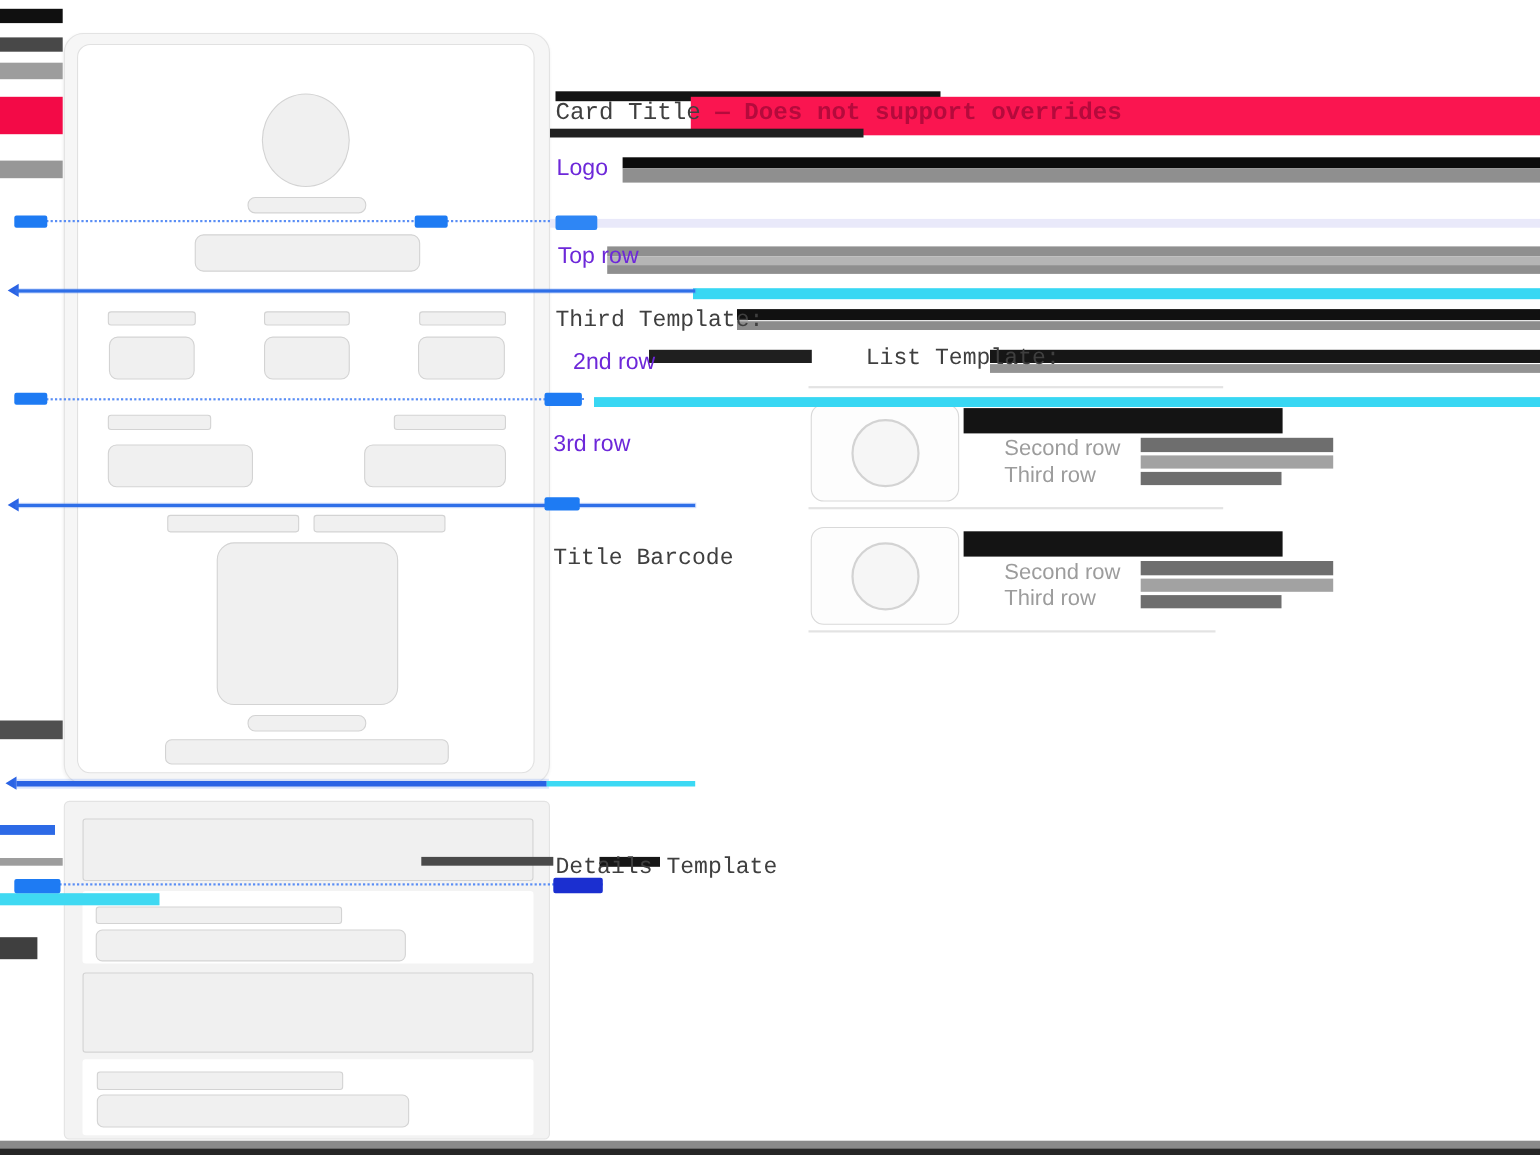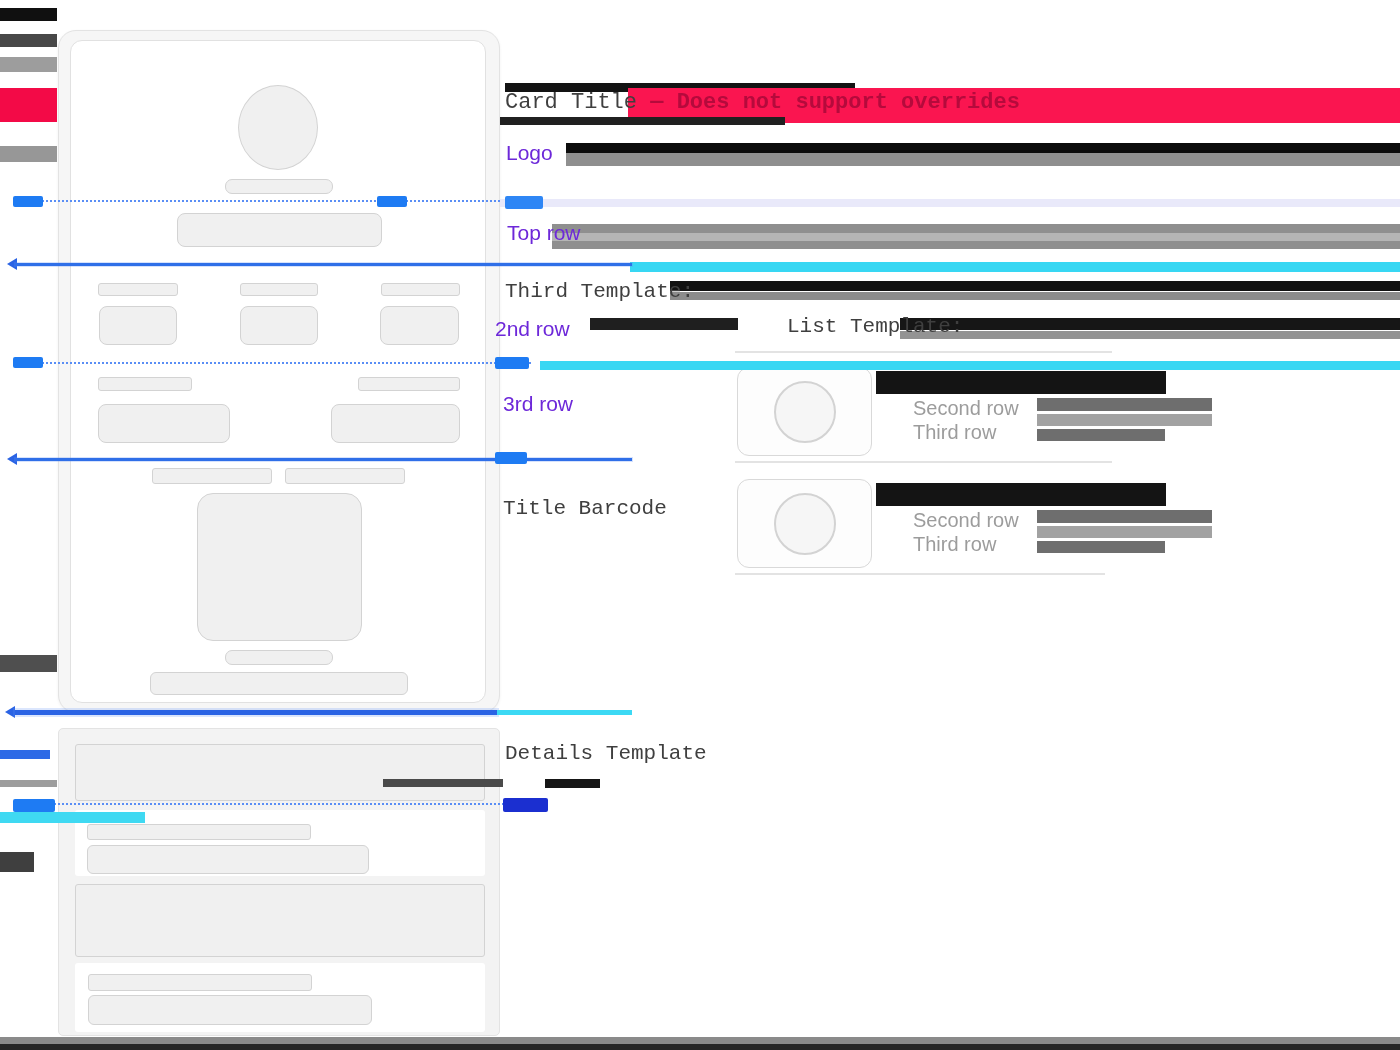--- a/index.html
+++ b/index.html
@@ -136,25 +136,25 @@
   <div class="thickline" style="left:15px;top:710px;width:482px;"></div>
   <div class="cyanseg" style="left:497px;top:710px;width:135px;"></div>
   <div class="dotline" style="left:15px;top:803px;width:533px;"></div>
 
   <div class="lbl dark" style="left:505px;top:90px;font-size:22px;">
     <span>Card Title </span><span class="note-red">— Does not support overrides</span>
   </div>
   <div class="lbl" style="left:506px;top:141px;">Logo</div>
   <div class="lbl" style="left:507px;top:221px;">Top row</div>
   <div class="lbl dark" style="left:505px;top:280px;">Third Template:</div>
-  <div class="lbl" style="left:495px;top:317px;">2nd row</div>
+  <div class="lbl" style="left:521px;top:317px;">2nd row</div>
   <div class="lbl dark" style="left:787px;top:315px;">List Template:</div>
   <div class="lbl" style="left:503px;top:392px;">3rd row</div>
   <div class="lbl dark" style="left:503px;top:497px;">Title Barcode</div>
-  <div class="lbl dark" style="left:505px;top:742px;">Details Template</div>
+  <div class="lbl dark" style="left:505px;top:778px;">Details Template</div>
 
   <div class="divider" style="left:735px;top:351px;width:377px;"></div>
   <div class="thumb" style="left:737px;top:367px;"></div>
   <div class="thumb-circle" style="left:774px;top:381px;"></div>
   <div class="item-text" style="left:913px;top:396px;">
     <div>Second row</div>
     <div>Third row</div>
   </div>
   <div class="divider" style="left:735px;top:461px;width:377px;"></div>
   <div class="thumb" style="left:737px;top:479px;"></div>

